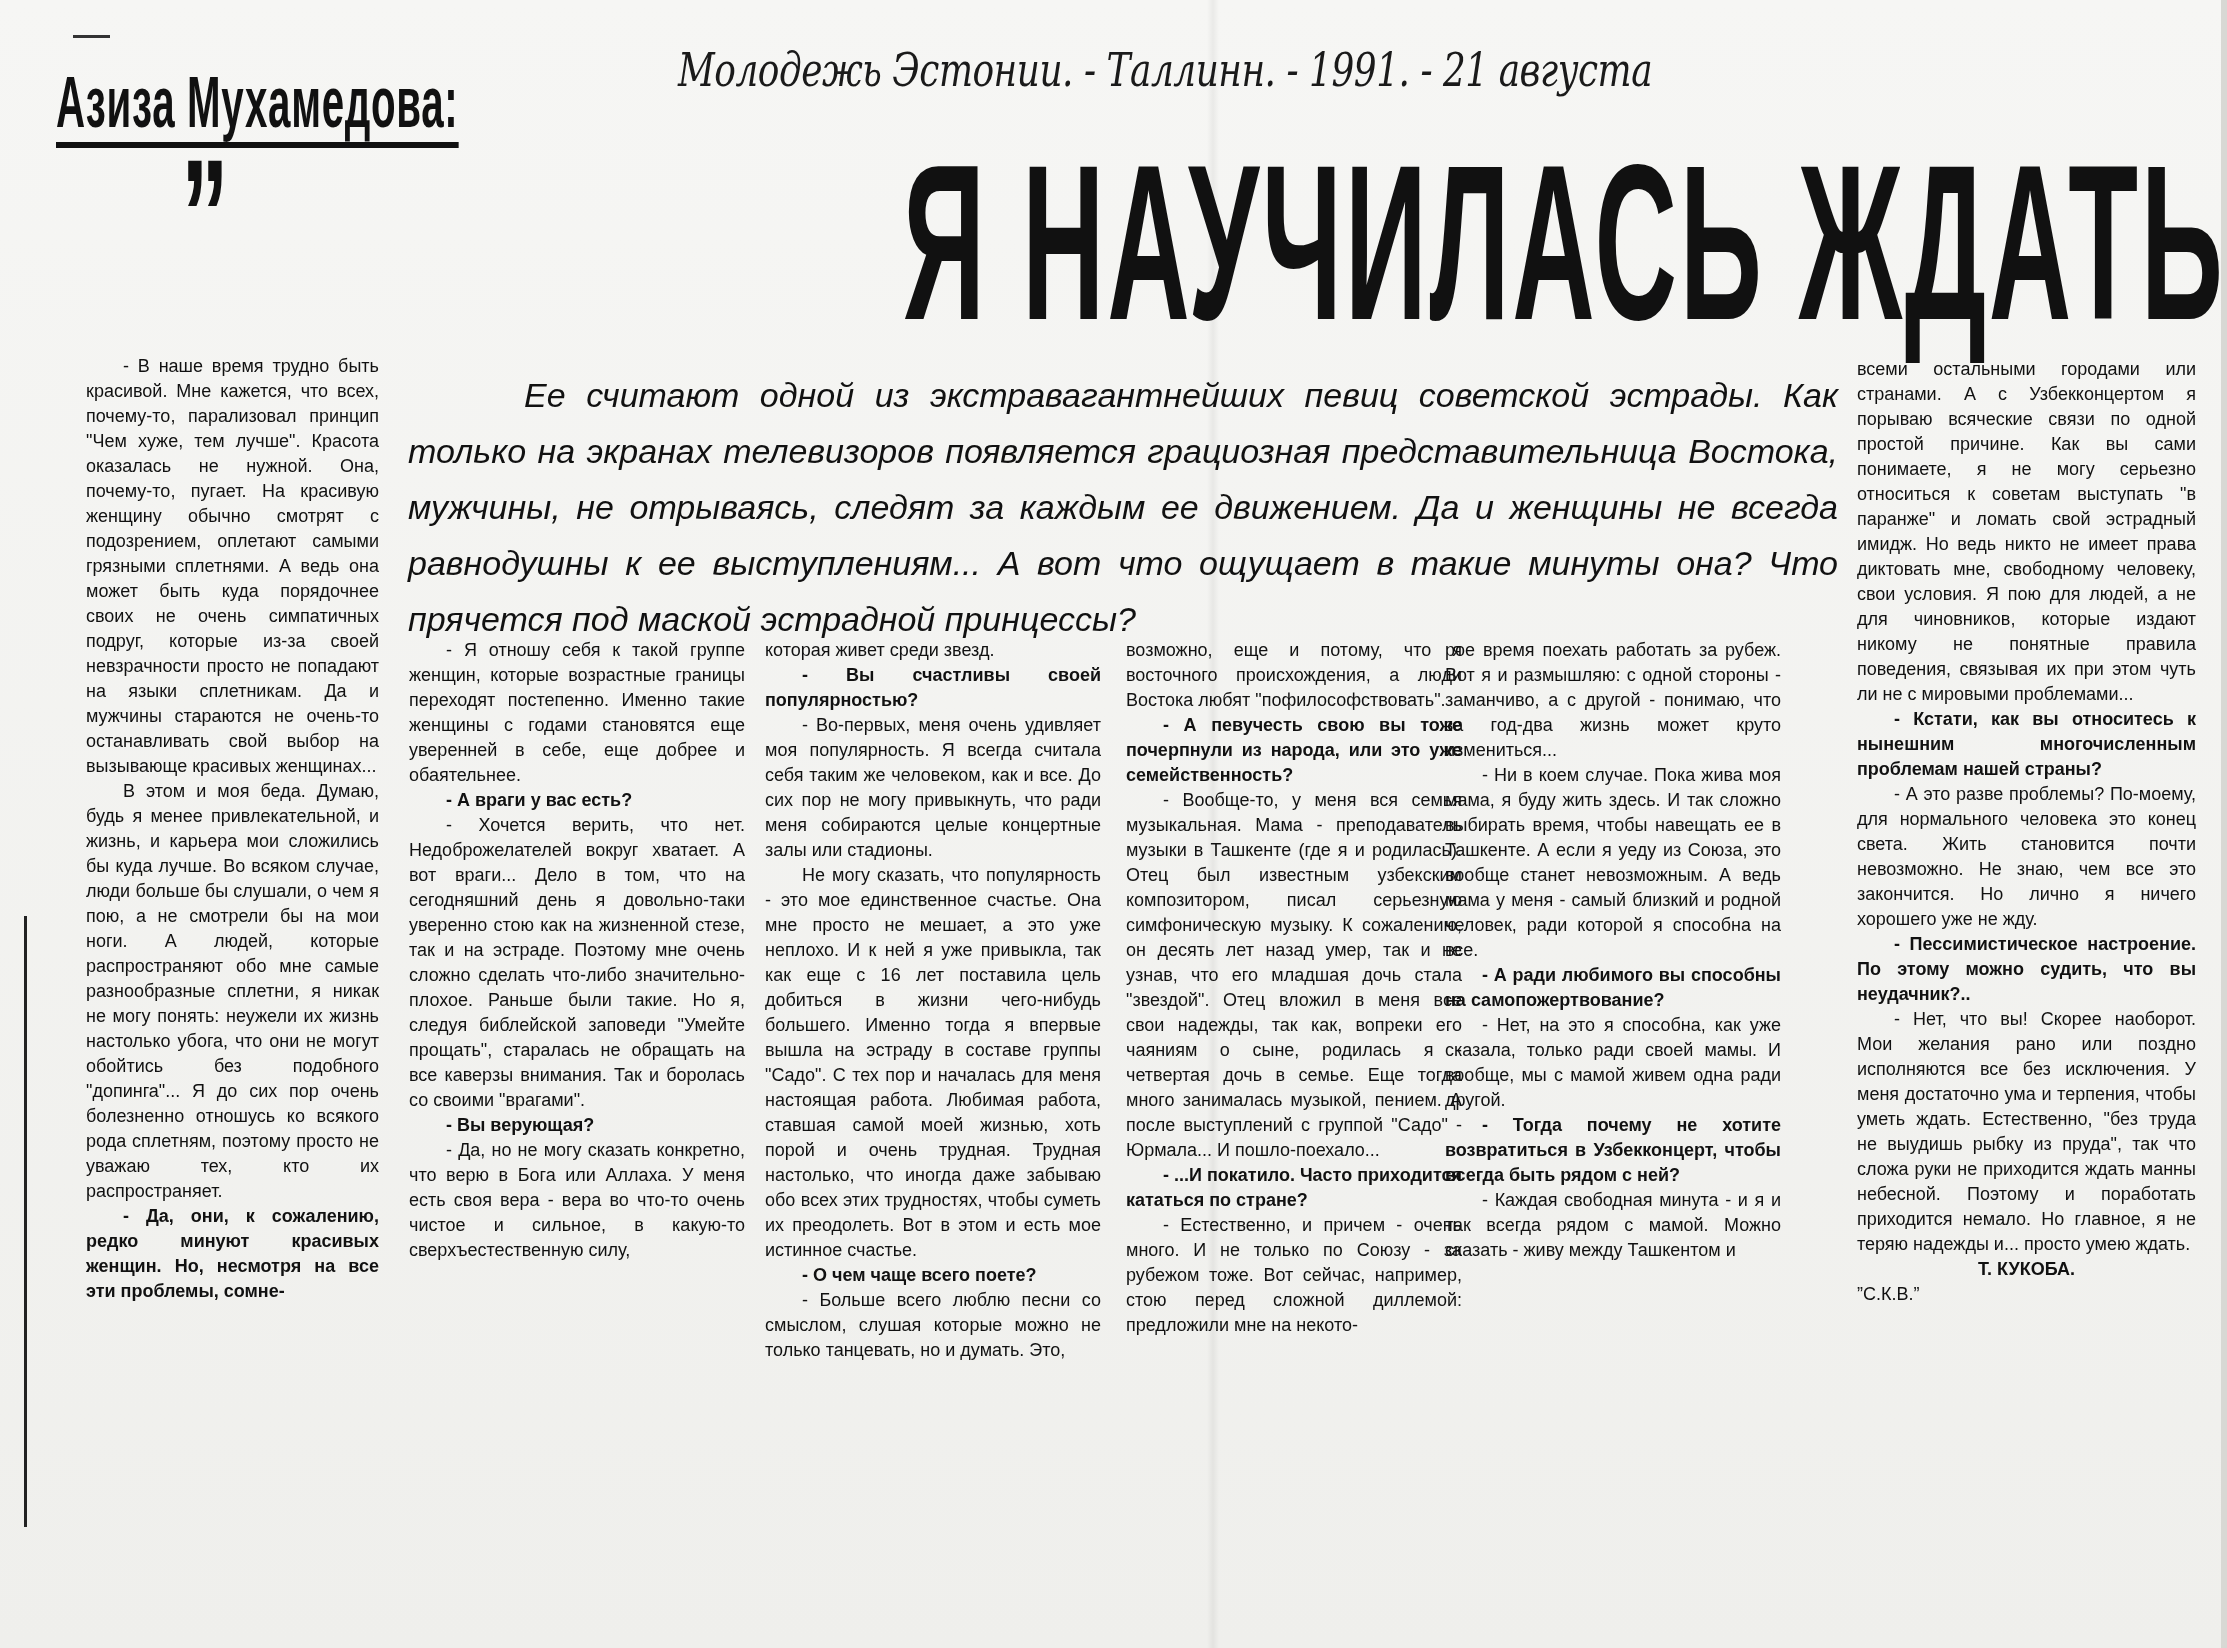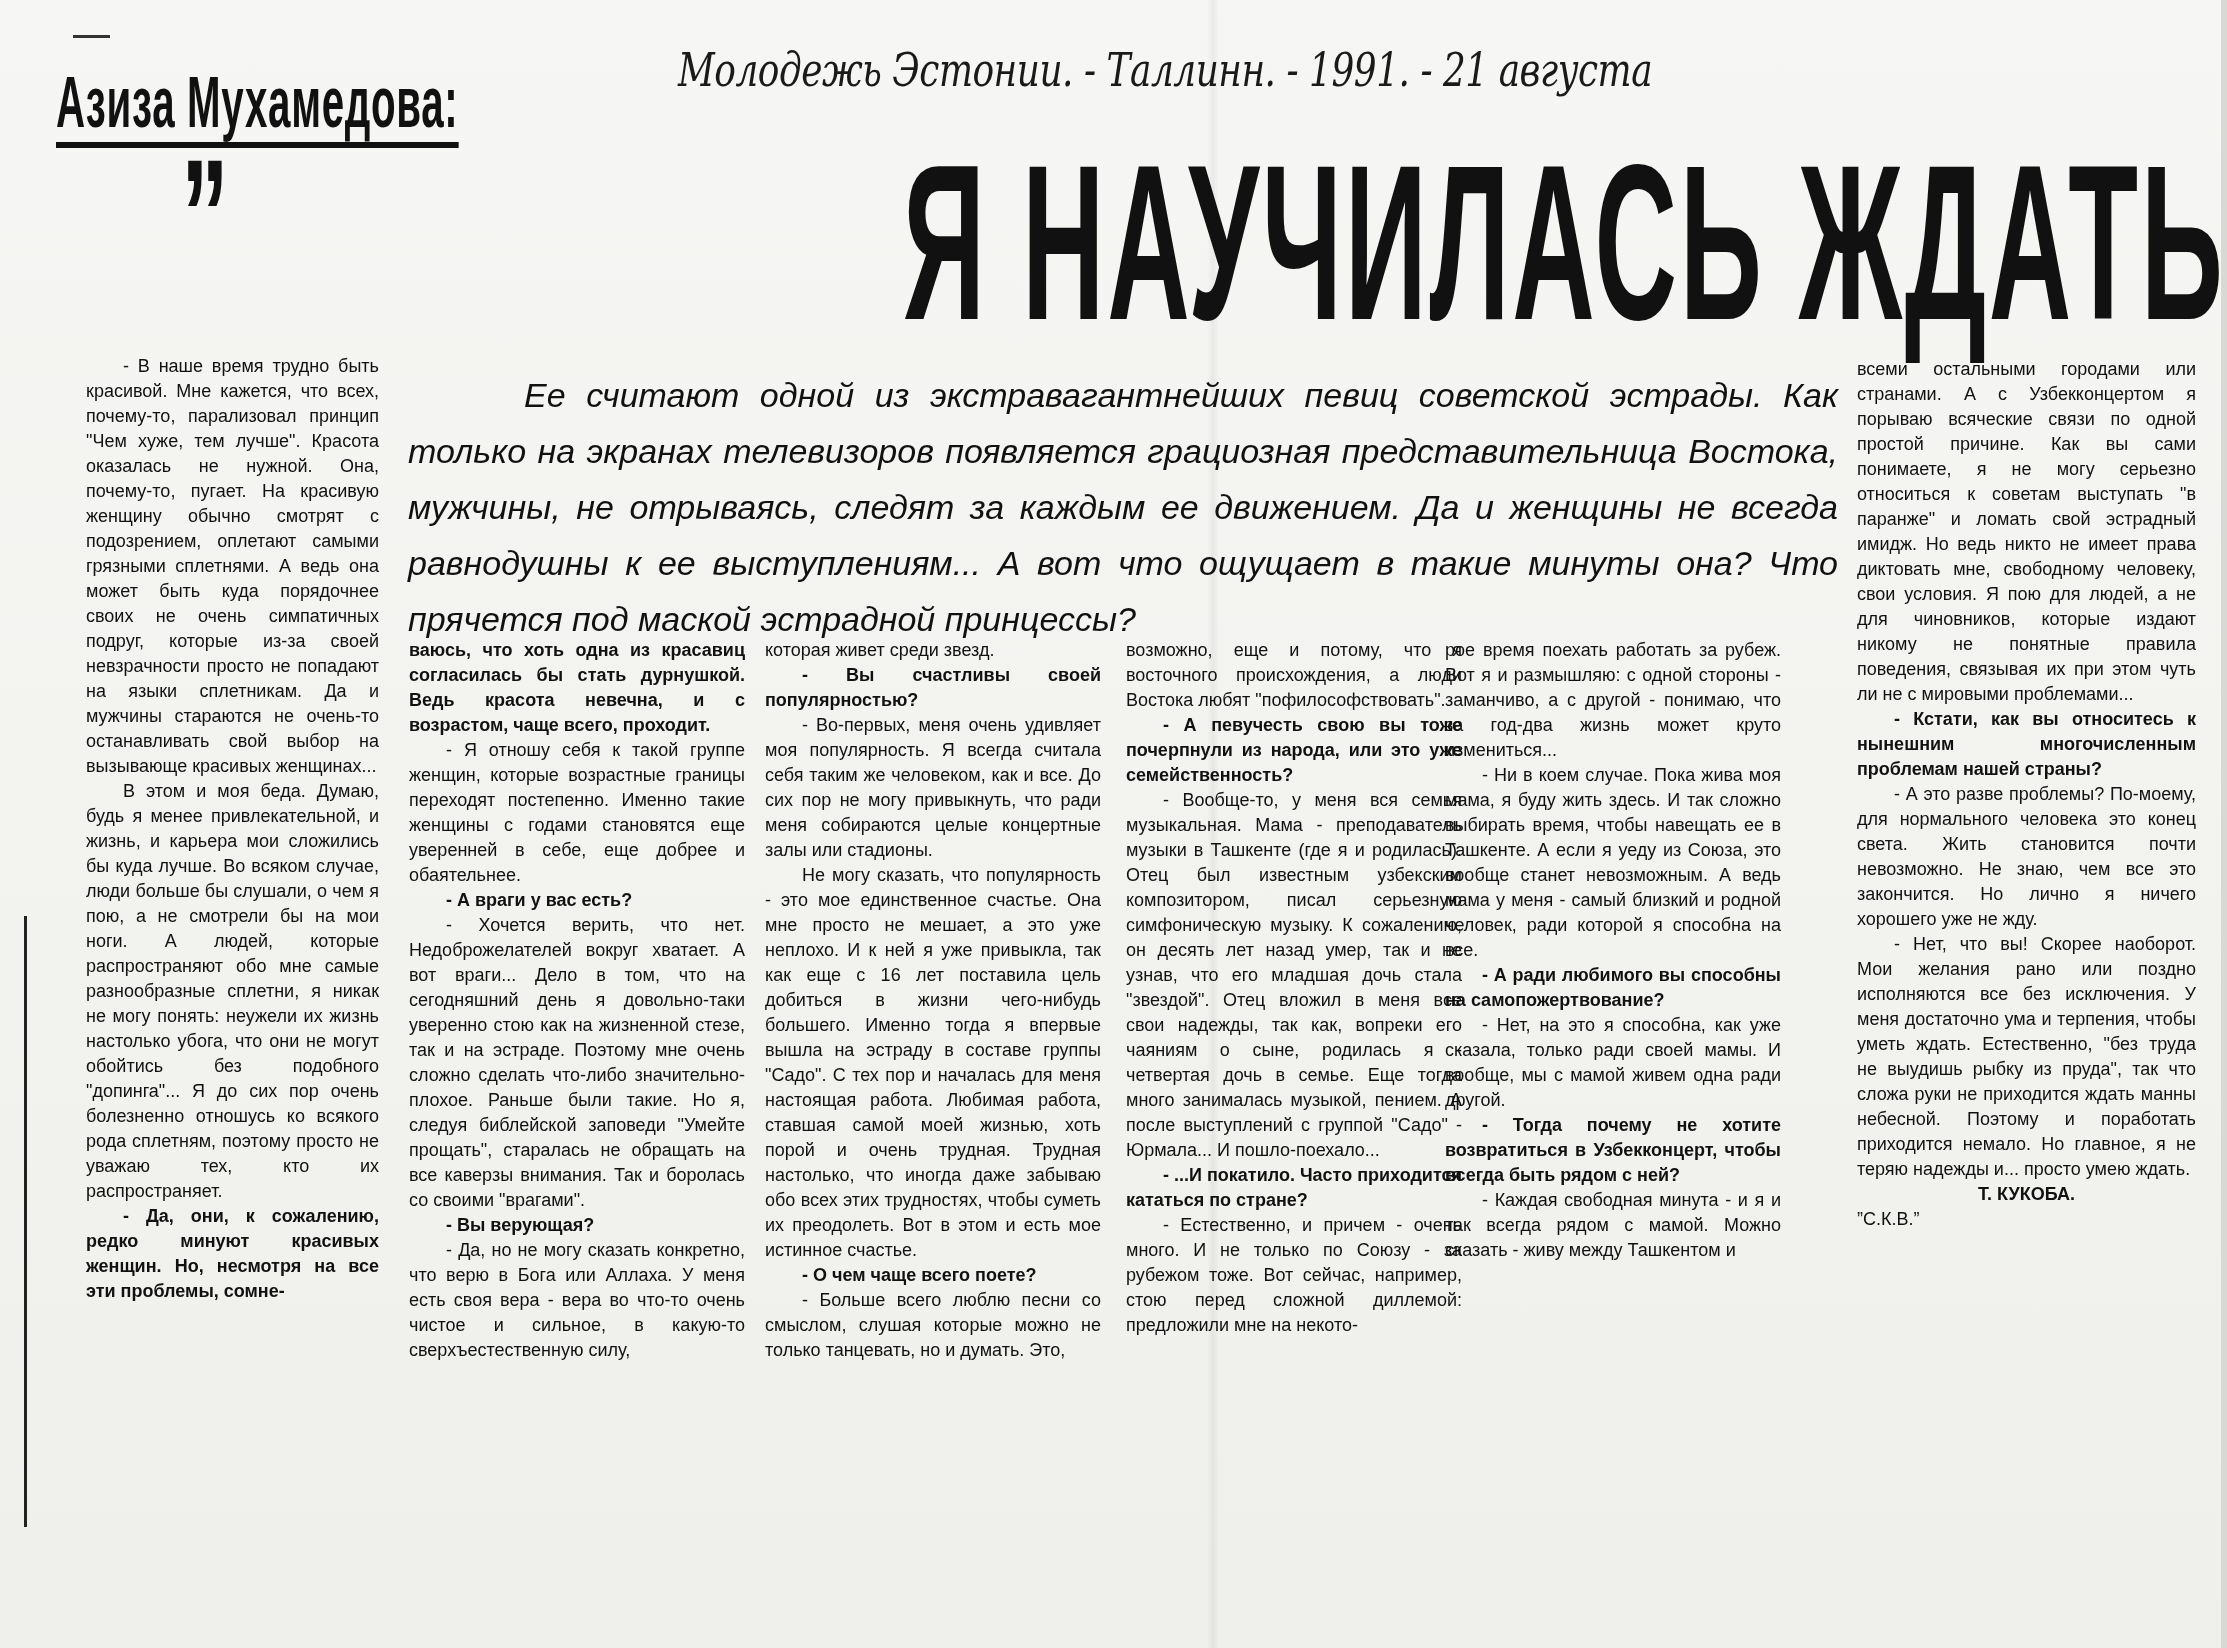--- a/index.html
+++ b/index.html
@@ -93,21 +93,20 @@
 <div class="lead">Ее считают одной из экстравагантнейших певиц советской эстрады. Как только на экранах телевизоров появляется грациозная представительница Востока, мужчины, не отрываясь, следят за каждым ее движением. Да и женщины не всегда равнодушны к ее выступлениям... А вот что ощущает в такие минуты она? Что прячется под маской эстрадной принцессы?</div>
 
 <div class="left-rule"></div>
 
 <div class="col" id="col1">
     <p class="">- В наше время трудно быть красивой. Мне кажется, что всех, почему-то, парализовал принцип "Чем хуже, тем лучше". Красота оказалась не нужной. Она, почему-то, пугает. На красивую женщину обычно смотрят с подозрением, оплетают самыми грязными сплетнями. А ведь она может быть куда порядочнее своих не очень симпатичных подруг, которые из-за своей невзрачности просто не попадают на языки сплетникам. Да и мужчины стараются не очень-то останавливать свой выбор на вызывающе красивых женщинах...</p>
     <p class="">В этом и моя беда. Думаю, будь я менее привлекательной, и жизнь, и карьера мои сложились бы куда лучше. Во всяком случае, люди больше бы слушали, о чем я пою, а не смотрели бы на мои ноги. А людей, которые распространяют обо мне самые разнообразные сплетни, я никак не могу понять: неужели их жизнь настолько убога, что они не могут обойтись без подобного "допинга"... Я до сих пор очень болезненно отношусь ко всякого рода сплетням, поэтому просто не уважаю тех, кто их распространяет.</p>
     <p class="q">- Да, они, к сожалению, редко минуют красивых женщин. Но, несмотря на все эти проблемы, сомне-</p>
   </div>
 <div class="col" id="col2">
-    <p class="q cont">ваюсь, что хоть одна из красавиц согласилась бы стать дурнушкой. Ведь красота невечна, и с возрастом, чаще всего, проходит.</p>
     <p class="">- Я отношу себя к такой группе женщин, которые возрастные границы переходят постепенно. Именно такие женщины с годами становятся еще уверенней в себе, еще добрее и обаятельнее.</p>
     <p class="q">- А враги у вас есть?</p>
     <p class="">- Хочется верить, что нет. Недоброжелателей вокруг хватает. А вот враги... Дело в том, что на сегодняшний день я довольно-таки уверенно стою как на жизненной стезе, так и на эстраде. Поэтому мне очень сложно сделать что-либо значительно-плохое. Раньше были такие. Но я, следуя библейской заповеди "Умейте прощать", старалась не обращать на все каверзы внимания. Так и боролась со своими "врагами".</p>
     <p class="q">- Вы верующая?</p>
     <p class="">- Да, но не могу сказать конкретно, что верю в Бога или Аллаха. У меня есть своя вера - вера во что-то очень чистое и сильное, в какую-то сверхъестественную силу,</p>
   </div>
 <div class="col" id="col3">
     <p class="cont">которая живет среди звезд.</p>
     <p class="q">- Вы счастливы своей популярностью?</p>
     <p class="">- Во-первых, меня очень удивляет моя популярность. Я всегда считала себя таким же человеком, как и все. До сих пор не могу привыкнуть, что ради меня собираются целые концертные залы или стадионы.</p>
@@ -127,17 +126,18 @@
     <p class="">- Ни в коем случае. Пока жива моя мама, я буду жить здесь. И так сложно выбирать время, чтобы навещать ее в Ташкенте. А если я уеду из Союза, это вообще станет невозможным. А ведь мама у меня - самый близкий и родной человек, ради которой я способна на все.</p>
     <p class="q">- А ради любимого вы способны на самопожертвование?</p>
     <p class="">- Нет, на это я способна, как уже сказала, только ради своей мамы. И вообще, мы с мамой живем одна ради другой.</p>
     <p class="q">- Тогда почему не хотите возвратиться в Узбекконцерт, чтобы всегда быть рядом с ней?</p>
     <p class="">- Каждая свободная минута - и я и так всегда рядом с мамой. Можно сказать - живу между Ташкентом и</p>
   </div>
 <div class="col" id="col6">
     <p class="cont">всеми остальными городами или странами. А с Узбекконцертом я порываю всяческие связи по одной простой причине. Как вы сами понимаете, я не могу серьезно относиться к советам выступать "в паранже" и ломать свой эстрадный имидж. Но ведь никто не имеет права диктовать мне, свободному человеку, свои условия. Я пою для людей, а не для чиновников, которые издают никому не понятные правила поведения, связывая их при этом чуть ли не с мировыми проблемами...</p>
     <p class="q">- Кстати, как вы относитесь к нынешним многочисленным проблемам нашей страны?</p>
     <p class="">- А это разве проблемы? По-моему, для нормального человека это конец света. Жить становится почти невозможно. Не знаю, чем все это закончится. Но лично я ничего хорошего уже не жду.</p>
+    <p class="q">- Пессимистическое настроение. По этому можно судить, что вы неудачник?..</p>
     <p class="">- Нет, что вы! Скорее наоборот. Мои желания рано или поздно исполняются все без исключения. У меня достаточно ума и терпения, чтобы уметь ждать. Естественно, "без труда не выудишь рыбку из пруда", так что сложа руки не приходится ждать манны небесной. Поэтому и поработать приходится немало. Но главное, я не теряю надежды и... просто умею ждать.</p>
     <p class="sig">Т. КУКОБА.</p>
     <p class="sig2">”С.К.В.”</p>
   </div>
 
 
 </body></html>

